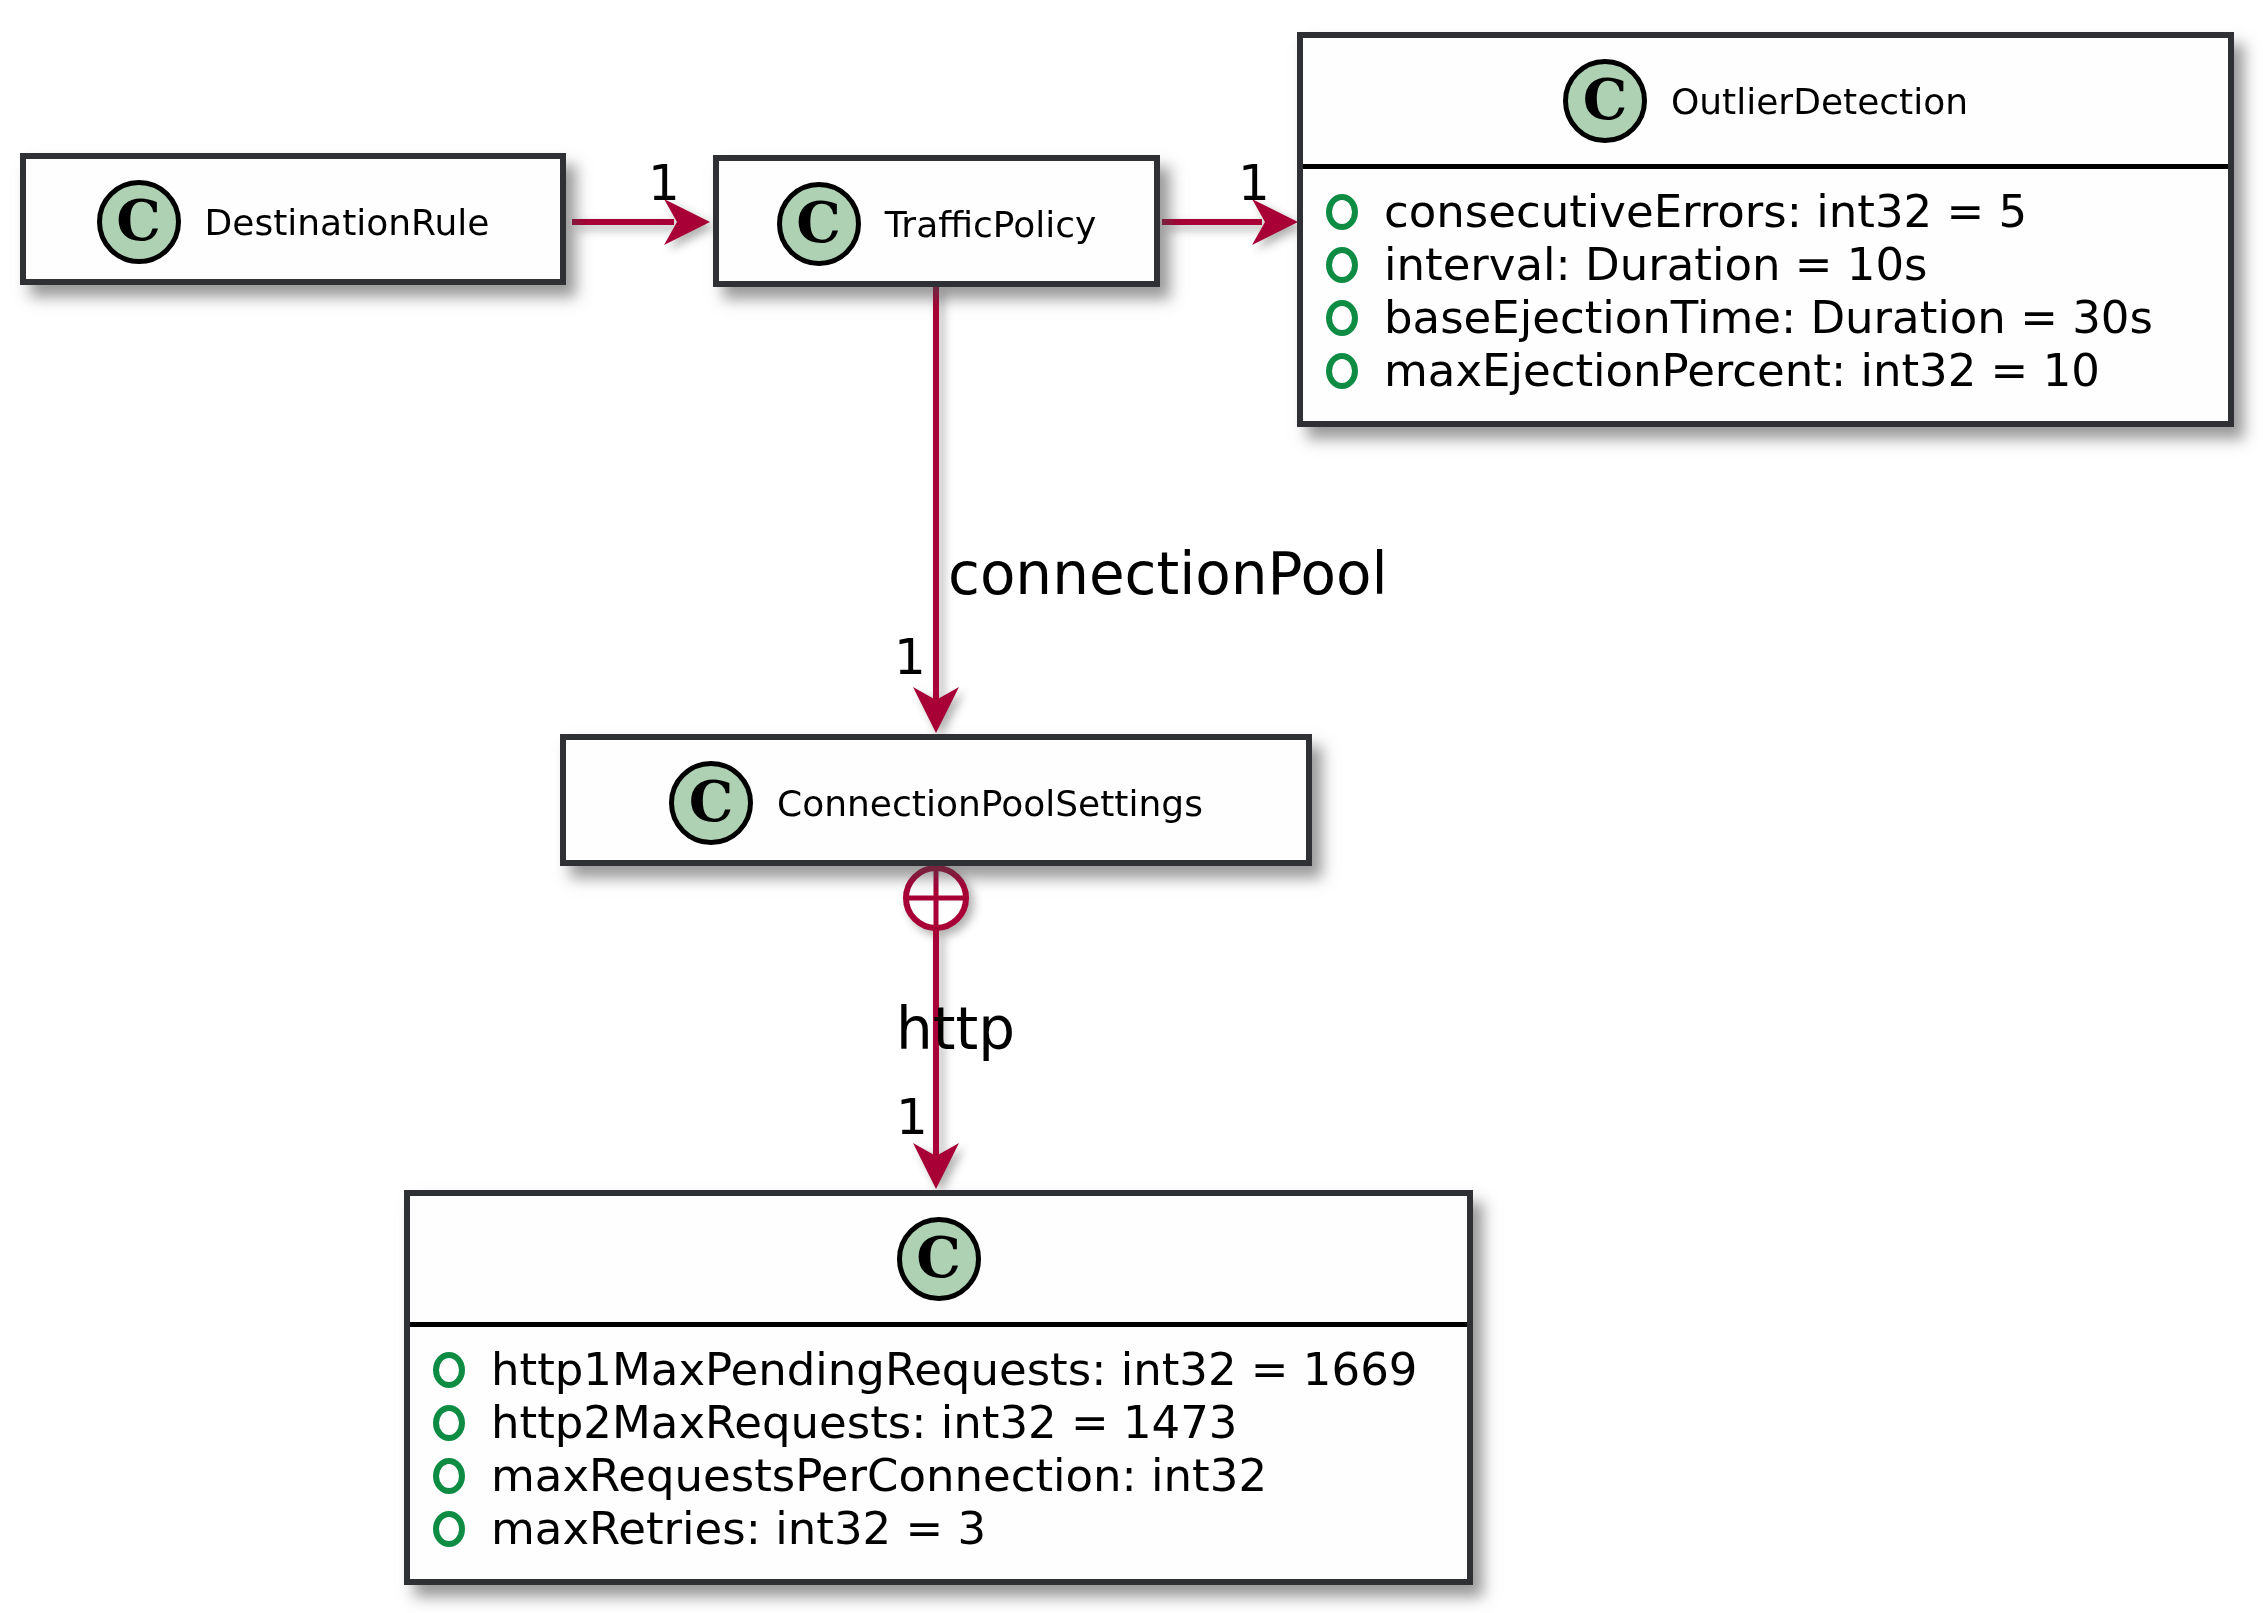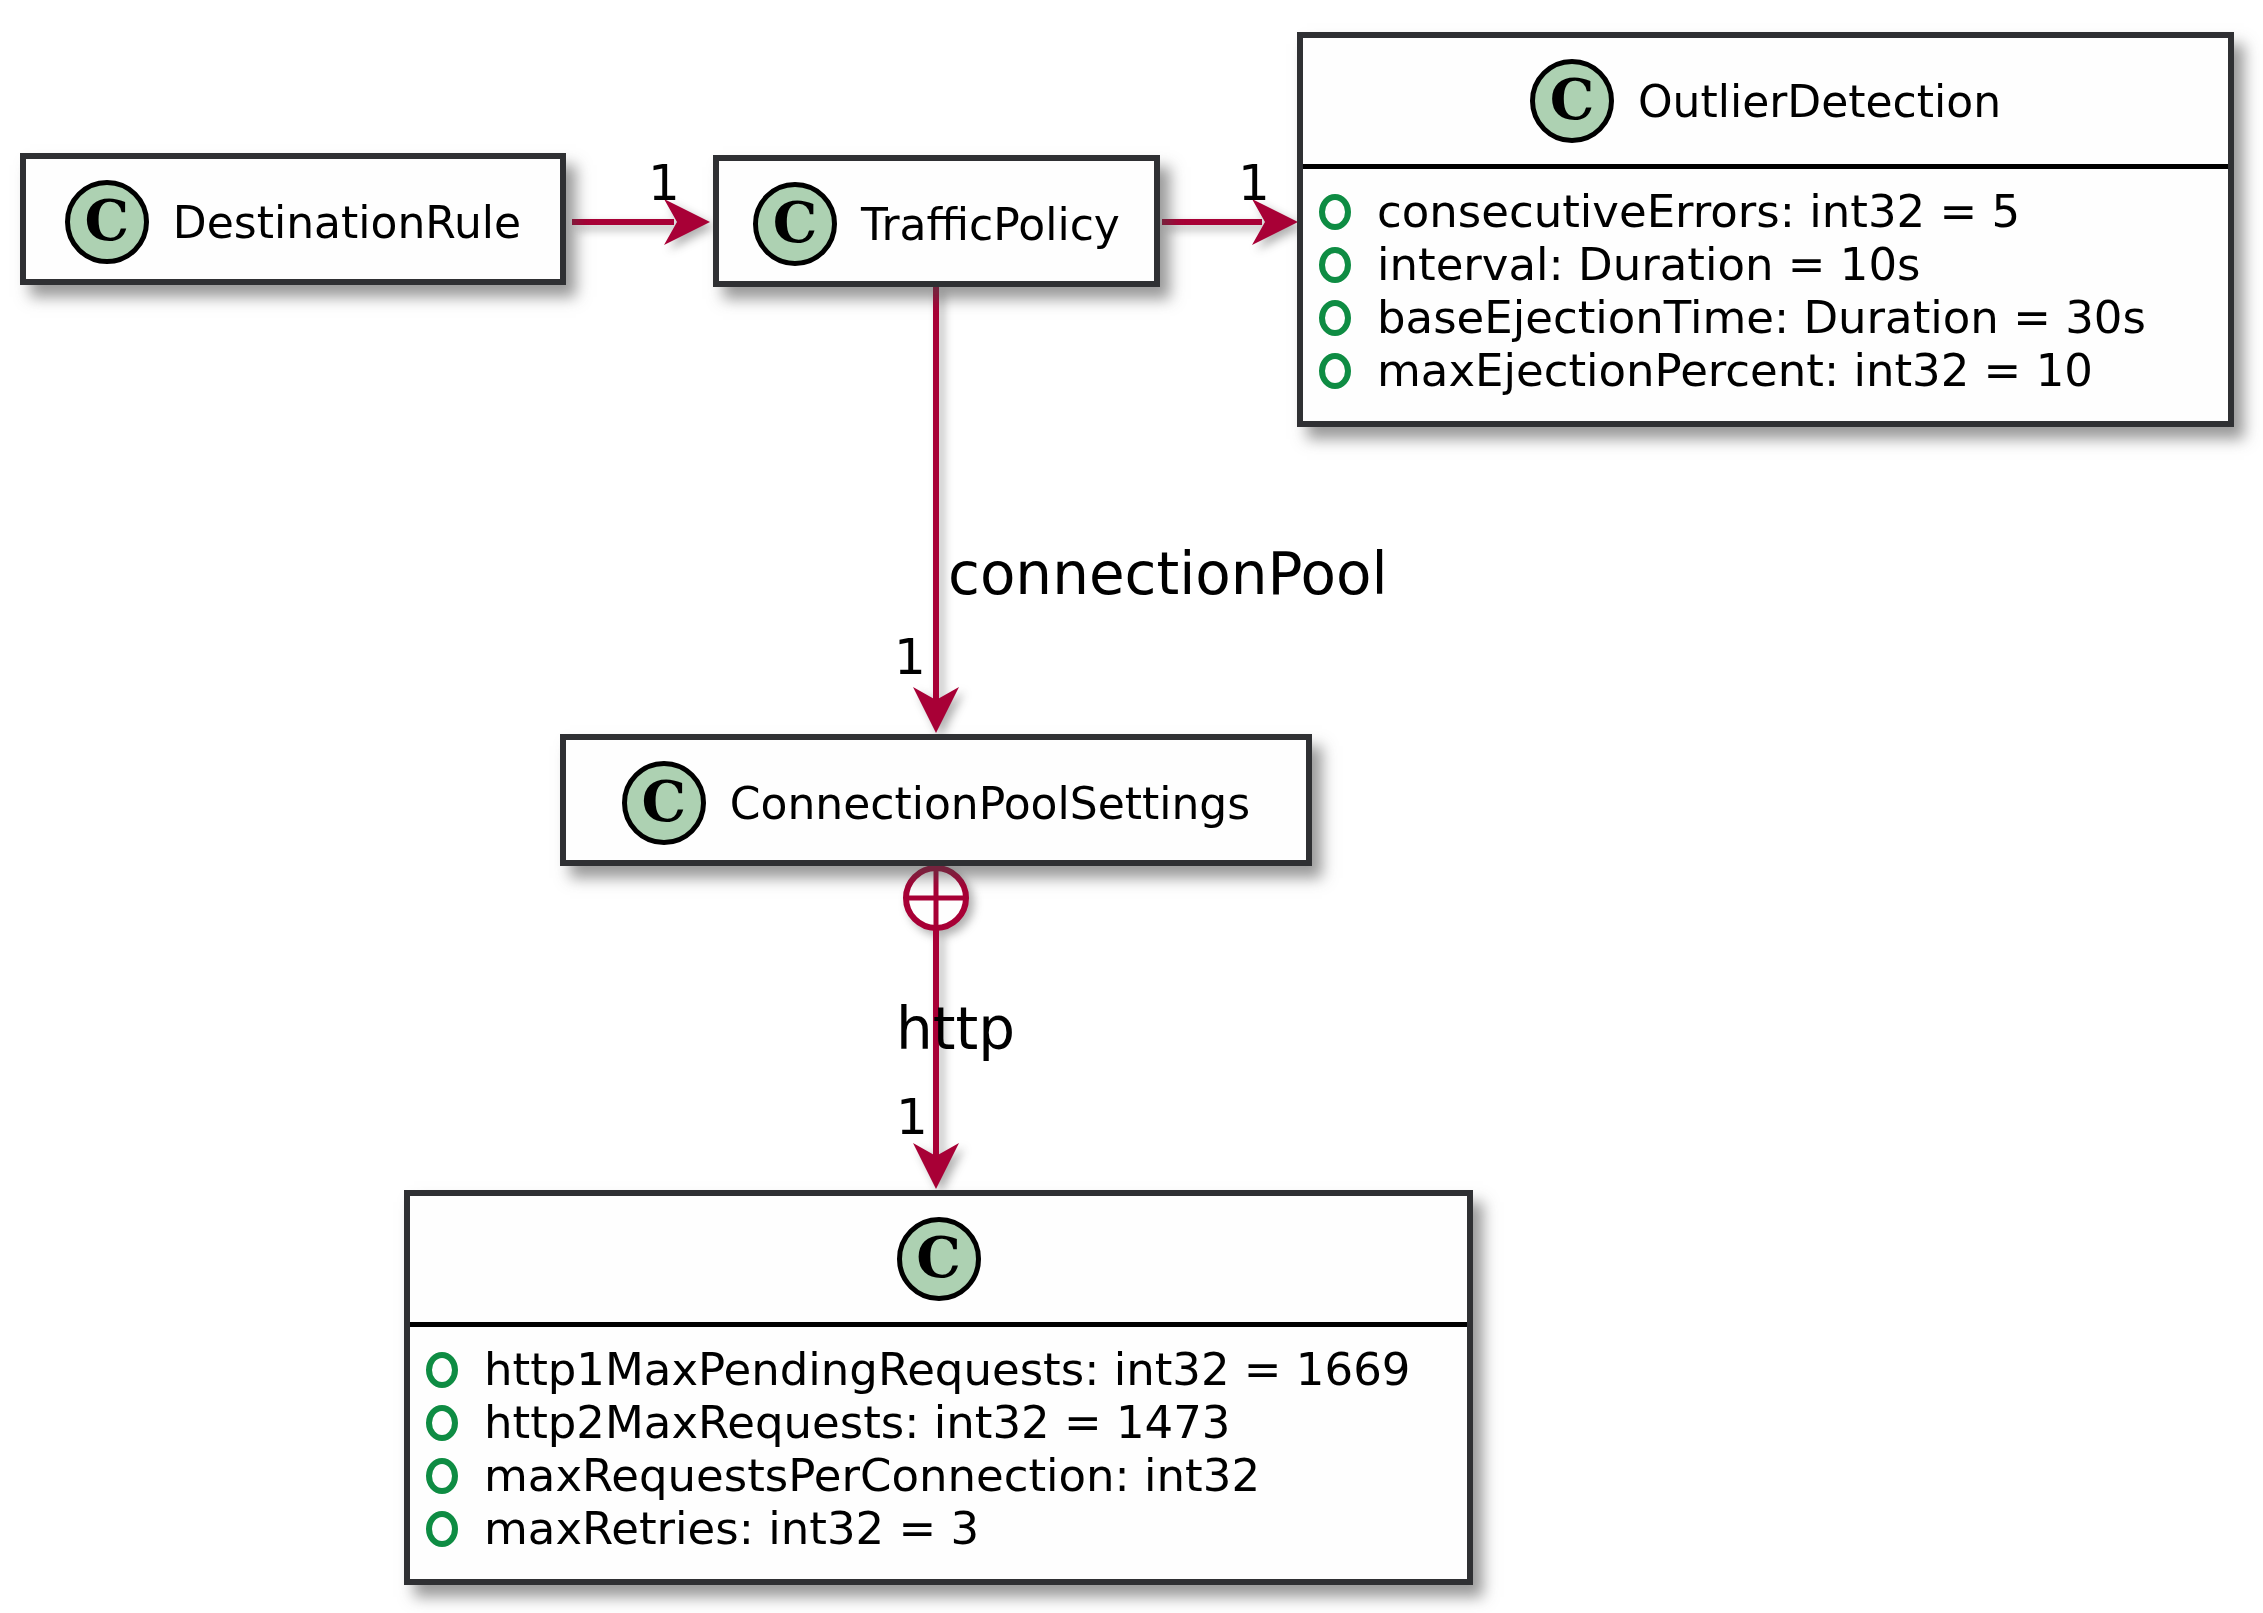--- a/index.html
+++ b/index.html
@@ -43,24 +43,24 @@
     align-items: center;
     justify-content: center;
     font-family: "DejaVu Serif", serif;
     font-weight: bold;
     font-size: 56px;
     line-height: 1;
     padding-bottom: 4px;
     box-sizing: border-box;
     flex: none;
   }
-  .class-name { font-size: 44px; }
+  .class-name { font-size: 36px; }
   .attrs {
     border-top: 5px solid #000000;
-    padding: 16px 24px 24px 16px;
+    padding: 16px 24px 24px 23px;
   }
   .attr-row {
     display: flex;
     align-items: center;
     gap: 26px;
     height: 53px;
     white-space: nowrap;
   }
   .field-bullet {
     width: 20px; height: 24px;

